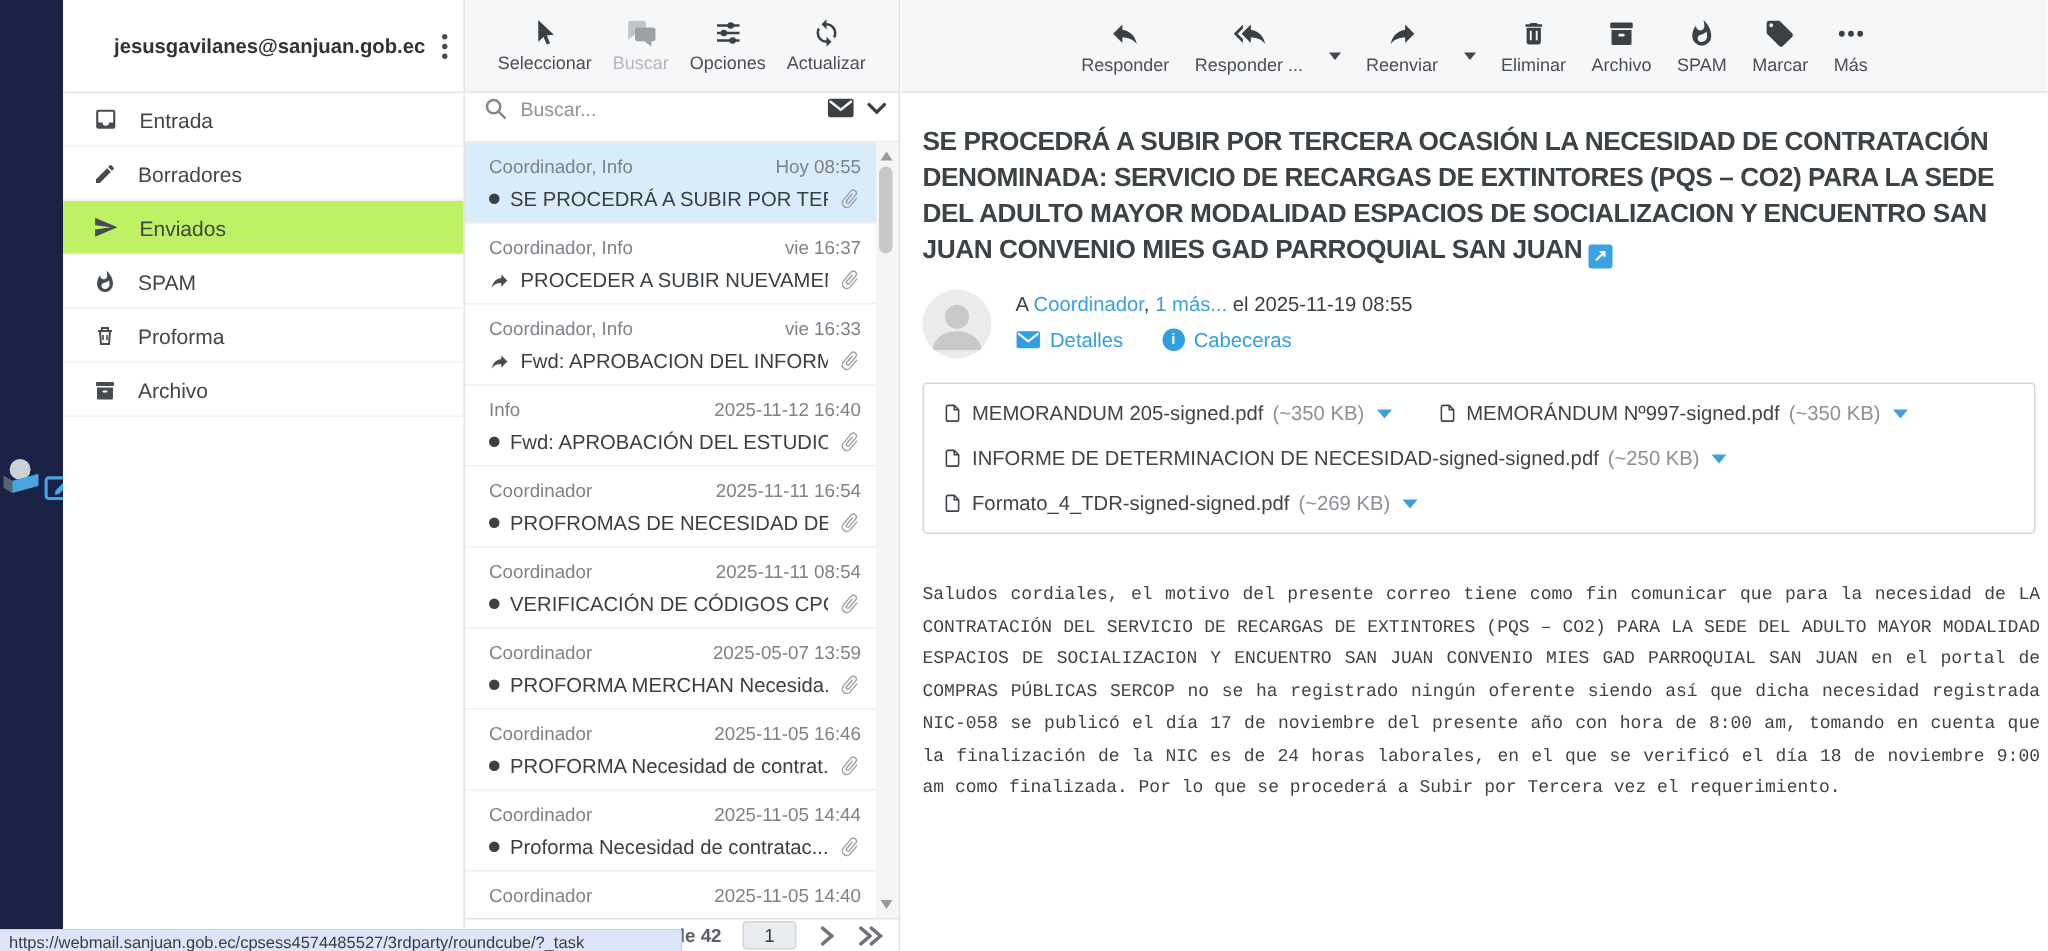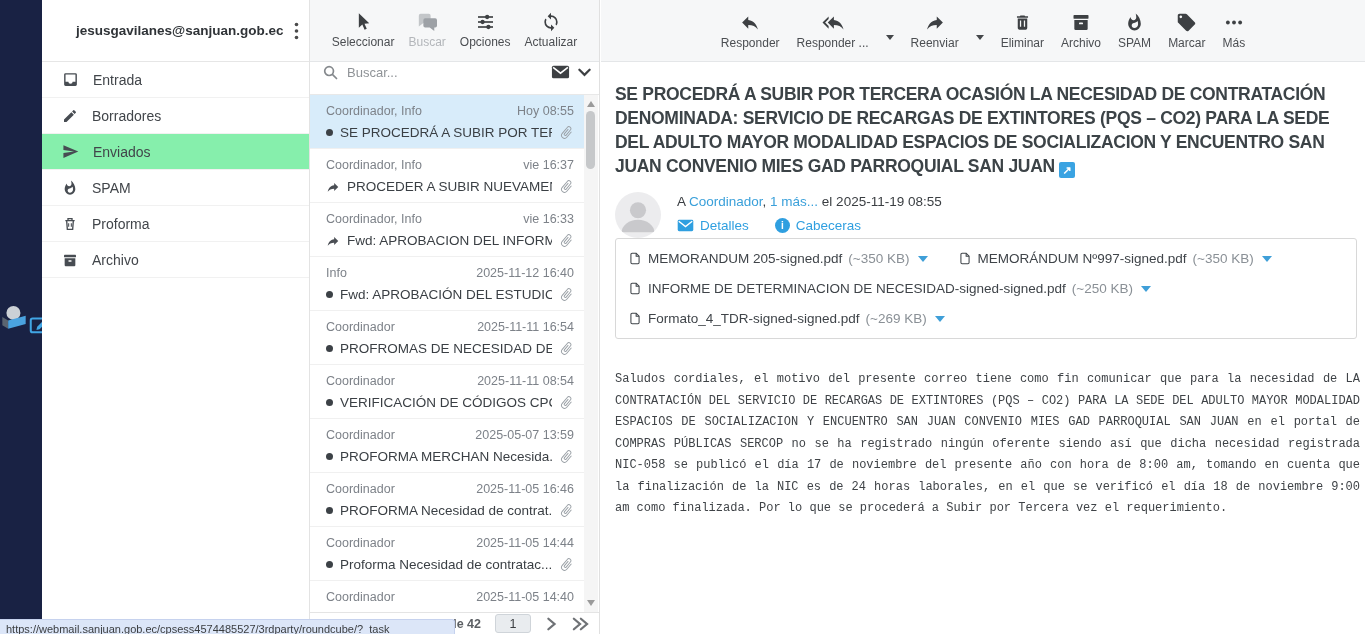--- a/index.html
+++ b/index.html
@@ -21,21 +21,21 @@
   .rail-power { height:26px; overflow:hidden; }
 
   
   .folders { position:absolute; left:42px; top:0; width:268px; height:634px; background:#fff;
              border-right:1px solid #e3e3e3; }
   .account { height:62px; display:flex; align-items:center; padding:0 10px 0 34px;
              border-bottom:1px solid #e6e6e6; }
   .account-email { font-weight:bold; font-size:13.5px; color:#2f3337; flex:1; }
   .folder-row { height:36px; display:flex; align-items:center; gap:14px; padding:0 12px 0 20px;
                 border-bottom:1px solid #f1f1f1; font-size:14px; color:#41454a; cursor:default; }
-  .folder-row.sel { background:#86efac; }
+  .folder-row.sel { background:#bef264; }
   .folders-footer-blob { position:absolute; left:176px; bottom:0; width:18px; height:9px;
                          background:#9aa0a8; border-radius:9px 9px 0 0; }
 
   
   .listpane { position:absolute; left:310px; top:0; width:290px; height:634px; background:#fff;
               border-right:1px solid #e0e0e0; }
   .list-toolbar { height:62px; background:#f6f7f8; border-bottom:1px solid #e4e6e8;
                   display:flex; align-items:center; justify-content:center; gap:14px; }
   .tbtn { display:flex; flex-direction:column; align-items:center; gap:3px; font-size:12px;
           color:#4b4e52; cursor:pointer; }
@@ -83,21 +83,21 @@
   .sender-row { display:flex; margin-top:14px; gap:16px; align-items:flex-start; }
   .avatar { width:46px; height:46px; border-radius:50%; background:#ececee; overflow:hidden; flex:0 0 auto; }
   .sender-lines { padding-top:2px; }
   .to-line { font-size:13.5px; color:#3a3e42; }
   .to-line a { color:#3aa0da; text-decoration:none; cursor:pointer; }
   .hdr-links { display:flex; gap:26px; margin-top:9px; align-items:center; }
   .hdr-link { display:flex; align-items:center; gap:6px; font-size:13.5px; color:#2f9fe0; cursor:pointer; }
   .info-badge { width:15px; height:15px; border-radius:50%; background:#2f9fe0; color:#fff; font-size:10px;
                 font-weight:bold; display:flex; align-items:center; justify-content:center; }
 
-  .attach-box { width:742px; border:1px solid #d8d8d8; border-radius:3px;
+  .attach-box { margin-top:16px; width:742px; border:1px solid #d8d8d8; border-radius:3px;
                 padding:11px 12px; display:flex; flex-wrap:wrap; column-gap:30px; row-gap:13px; }
   .attach-item { display:flex; align-items:center; gap:6px; cursor:pointer; }
   .attach-name { font-size:13.5px; color:#3f4449; }
   .attach-size { font-size:13.5px; color:#8a9096; }
   .tri-blue { width:0; height:0; border-left:5px solid transparent; border-right:5px solid transparent;
               border-top:6px solid #3f9fd8; margin-left:2px; }
 
   .body-text { margin-top:30px; width:745px; font-family:"Liberation Mono","DejaVu Sans Mono",monospace;
                font-size:12px; line-height:21.5px; color:#3f4347; text-align:justify; }
 

